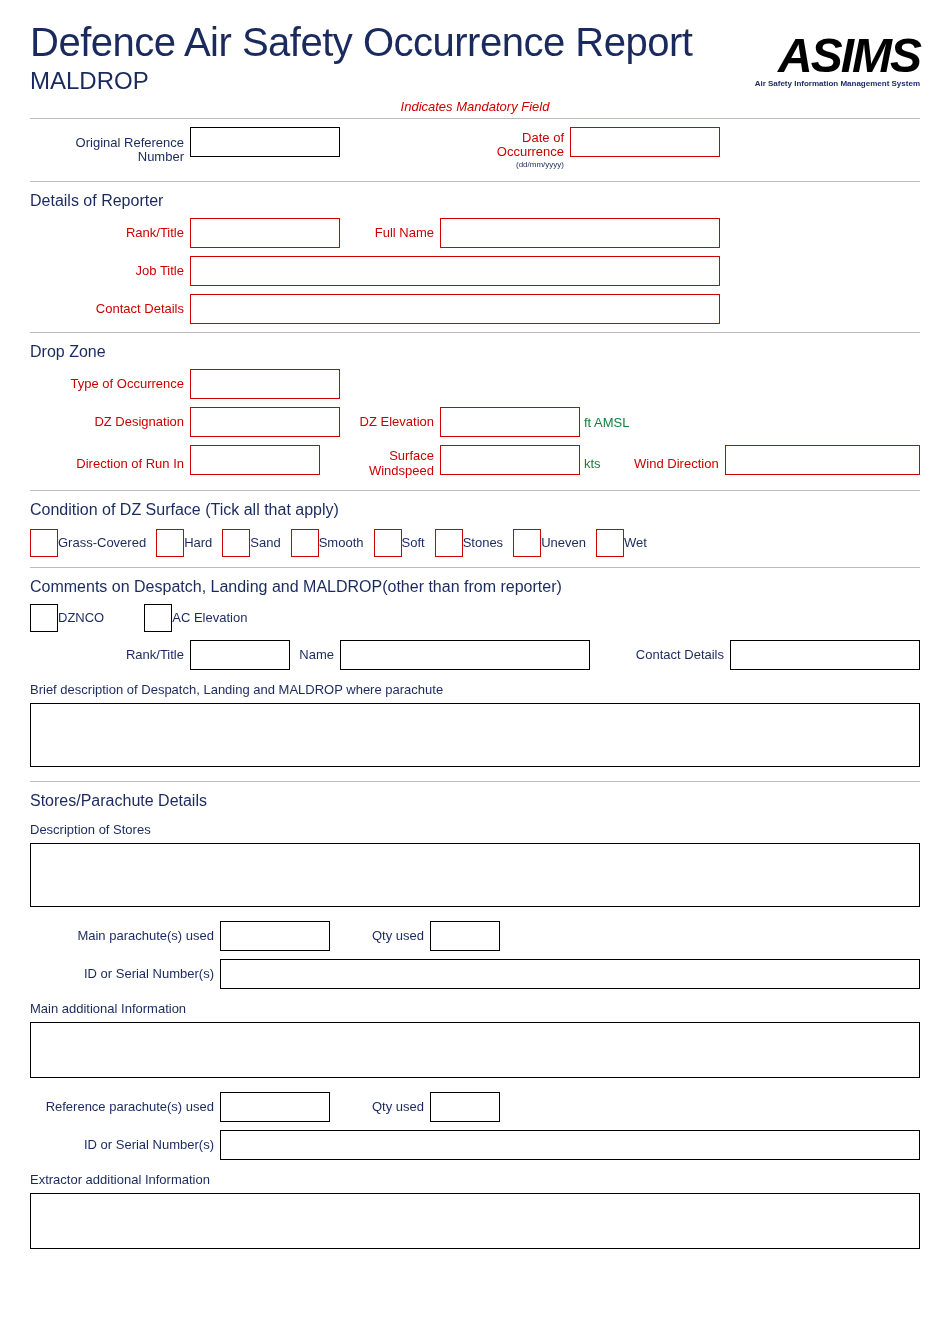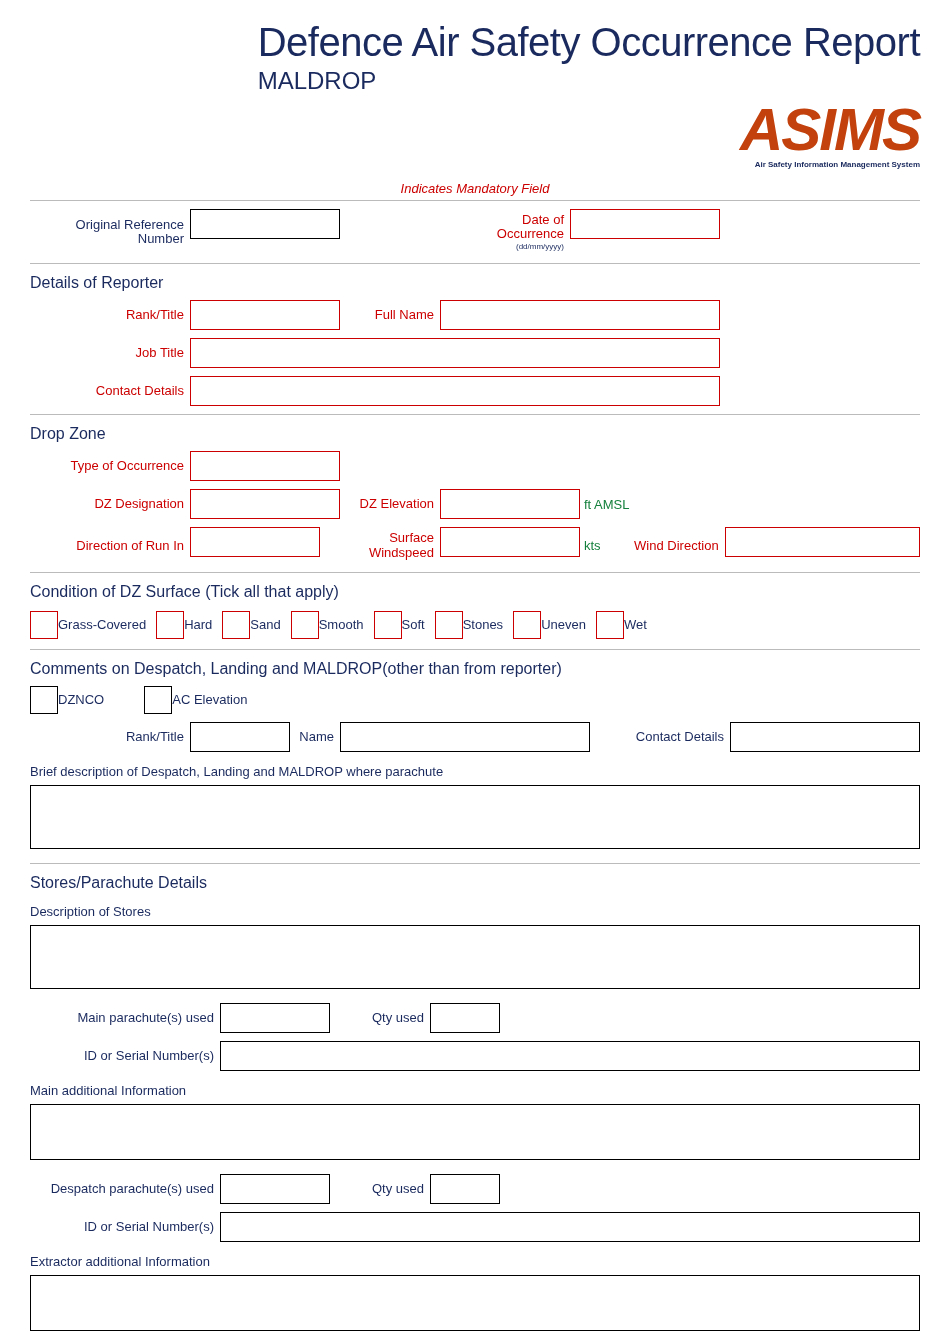--- a/index.html
+++ b/index.html
@@ -4,26 +4,26 @@
 <style>
 * { box-sizing: border-box; margin: 0; padding: 0; }
 body {
   font-family: Arial, Helvetica, sans-serif;
   background: #fff;
   width: 950px;
   margin: 0 auto;
   padding: 20px 30px;
   color: #1a2a5e;
 }
-.header { display: flex; justify-content: space-between; align-items: flex-end; margin-bottom: 12px; flex-direction: column; }
+.header { display: flex; justify-content: space-between; align-items: center; margin-bottom: 4px; }
 .title-block { flex: 1; }
 .main-title { font-size: 40px; font-weight: 400; color: #1a2a5e; letter-spacing: -0.5px; }
 .sub-title { font-size: 24px; font-weight: 400; color: #1a2a5e; margin-top: 2px; }
 .logo { width: 200px; text-align: right; }
-.logo-text { font-size: 60px; font-weight: 700; color: #c2410c; letter-spacing: -2px; font-style: italic; }
+.logo-text { font-size: 48px; font-weight: 700; color: #000000; letter-spacing: -2px; font-style: italic; }
 .logo-tag { font-size: 8px; color: #1a2a5e; font-weight: 700; margin-top: -4px; }
 .mandatory-note { text-align: center; color: #c00; font-size: 13px; margin-bottom: 4px; font-style: italic; }
 .sep { border: 0; border-top: 1px solid #bbb; margin: 2px 0 8px 0; }
 .section-head { color: #1a2a5e; font-size: 16px; margin: 10px 0 8px 0; font-weight: 400; }
 .sub-head { color: #1a2a5e; font-size: 13px; margin: 12px 0 6px 0; font-weight: 400; }
 .row { display: flex; align-items: stretch; margin-bottom: 8px; gap: 0; }
 .label {
   color: #1a2a5e;
   font-size: 13px;
   text-align: right;
@@ -171,21 +171,21 @@
   <div class="fld" style="width:70px"></div>
 </div>
 <div class="row">
   <div class="label" style="width:190px">ID or Serial Number(s)</div>
   <div class="fld flex-1"></div>
 </div>
 <div class="sub-head">Main additional Information</div>
 <div class="ta" style="height:56px"></div>
 
 <div class="row" style="margin-top:14px">
-  <div class="label" style="width:190px">Despatch parachute(s) used</div>
+  <div class="label" style="width:190px">Reference parachute(s) used</div>
   <div class="fld" style="width:110px"></div>
   <div class="label label-auto" style="width:100px">Qty used</div>
   <div class="fld" style="width:70px"></div>
 </div>
 <div class="row">
   <div class="label" style="width:190px">ID or Serial Number(s)</div>
   <div class="fld flex-1"></div>
 </div>
 <div class="sub-head">Extractor additional Information</div>
 <div class="ta" style="height:56px"></div>

